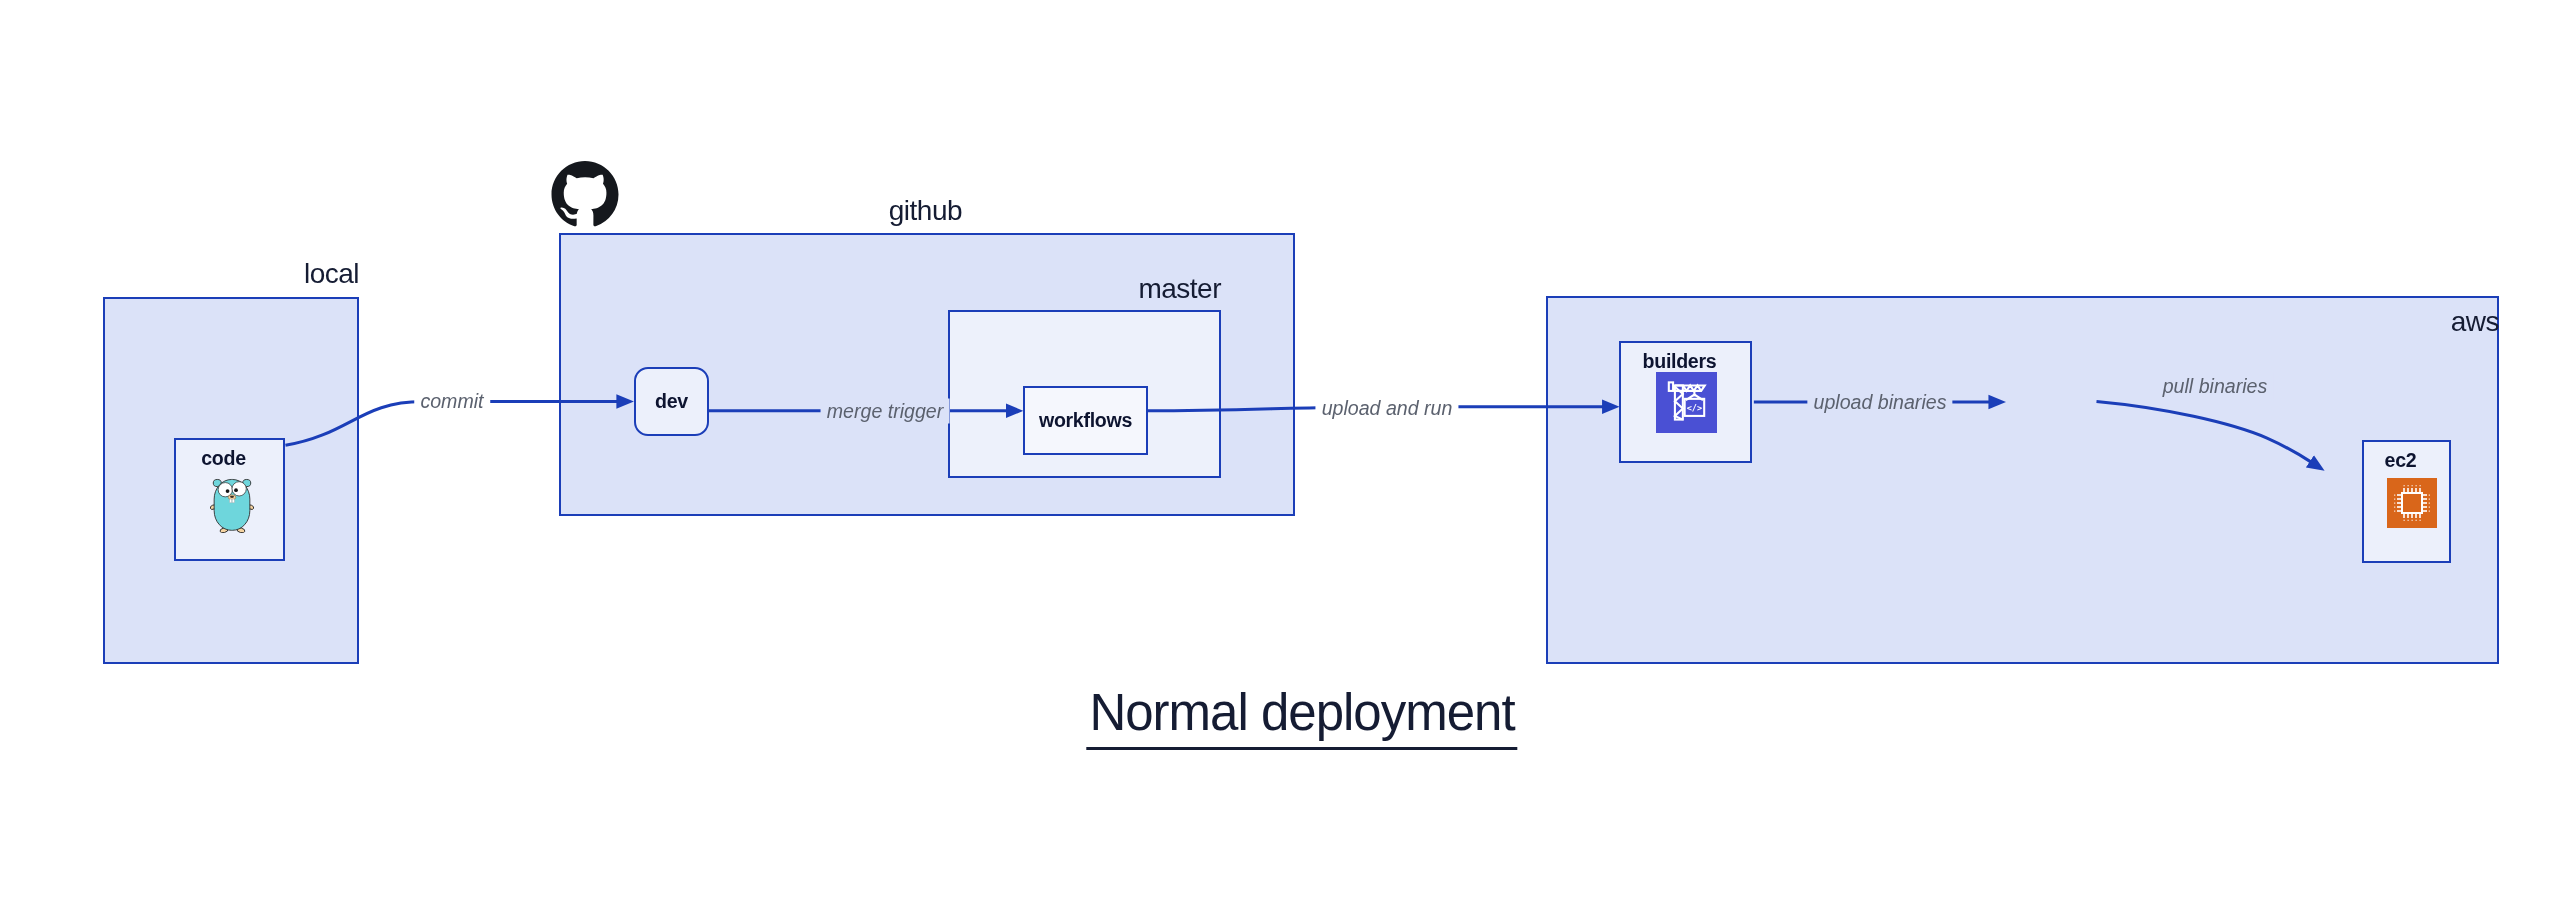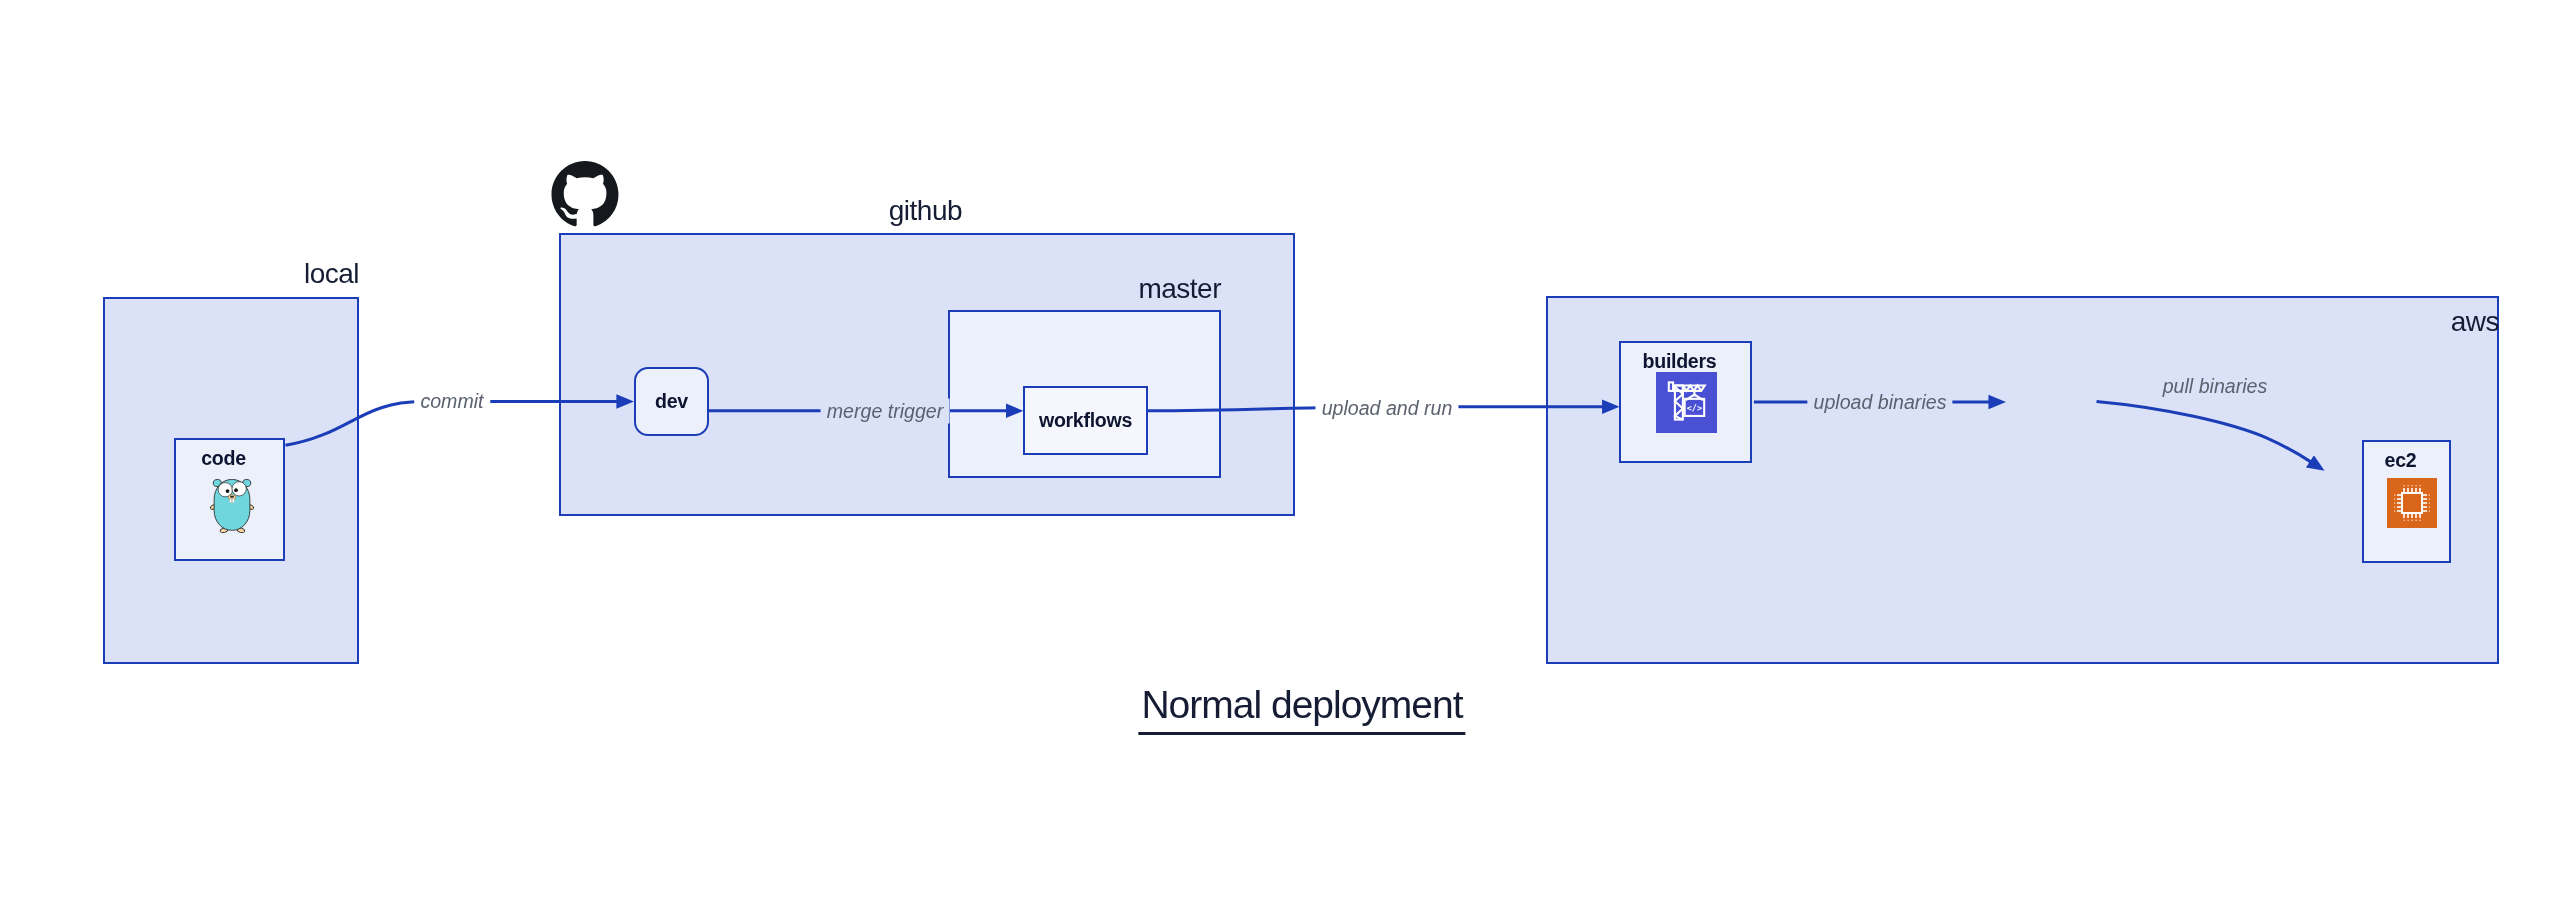--- a/index.html
+++ b/index.html
@@ -77,21 +77,21 @@
     padding: 1px 6.2px;
     white-space: nowrap;
     z-index: 5;
     background: #ffffff;
   }
   .edge-label.on-fill { background: var(--container_fill, #dbe2f8); }
   
   .diagram-title {
     position: absolute;
     transform: translateX(-50%);
-    font-size: 39px;
+    font-size: 51px;
     letter-spacing: -1px;
     color: var(--dark_text, #151c33);
     border-bottom: 3.6px solid var(--dark_text, #151c33);
     padding: 0 3.1px 5.2px 3.1px;
     white-space: nowrap;
     z-index: 5;
   }
   
   .logo { position: absolute; z-index: 2; }
 </style>

